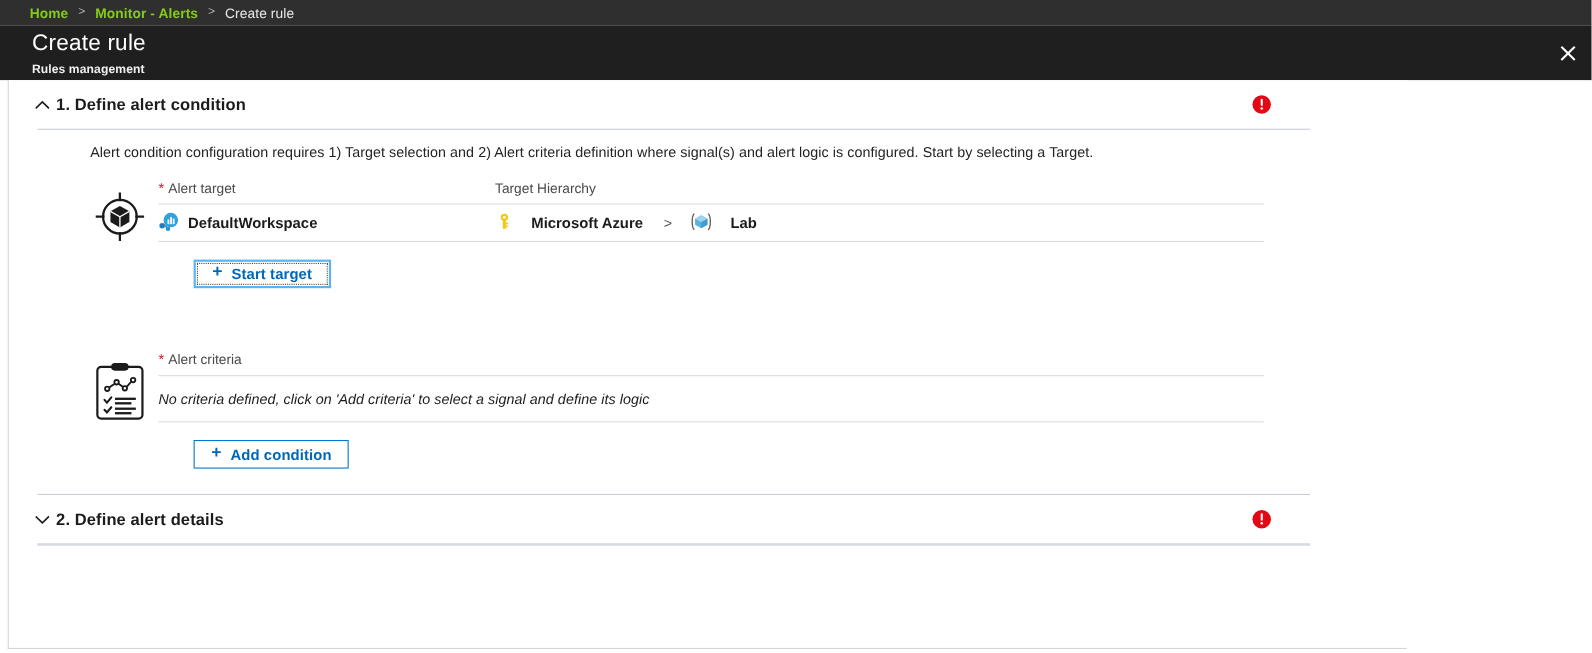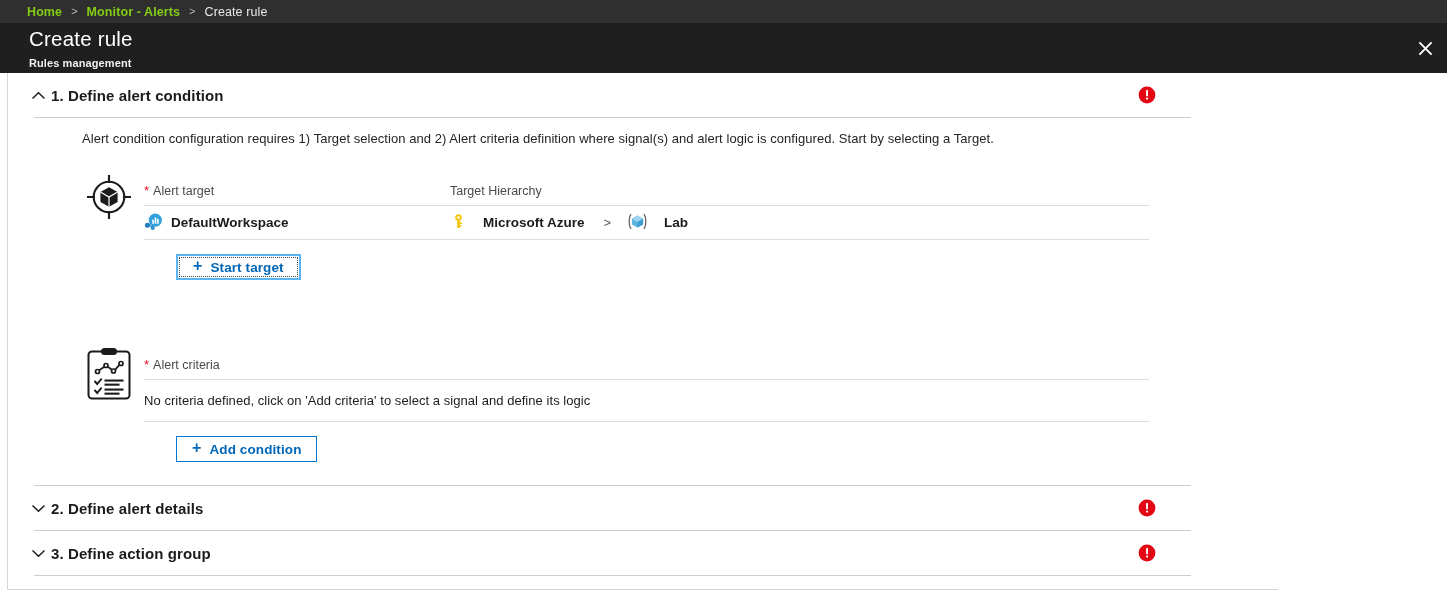--- a/index.html
+++ b/index.html
@@ -163,21 +163,20 @@
     justify-content: flex-start;
     padding-top: 8px;
   }
   .field-main { flex: 1; }
 
   .label-row {
     display: flex;
     font-size: 12.5px;
     color: #4a4a4a;
     padding-bottom: 7px;
-    margin-top: 20px;
   }
   .label-target { width: 306px; }
   .req-star {
     color: #e81123;
     font-size: 13px;
     margin-right: 4px;
     line-height: 1;
   }
   .hline {
     height: 1px;
@@ -243,20 +242,21 @@
     font-size: 16px;
     font-weight: 700;
     line-height: 1;
     position: relative;
     top: -1px;
   }
   .btn-row { padding-left: 151px; margin-top: 14px; }
 
   .criteria-empty {
     font-size: 13px;
+    font-style: italic;
     color: #1b1b1b;
     height: 41px;
     display: flex;
     align-items: center;
     letter-spacing: .05px;
     text-align: center;
   }
 
   .spacer-40 { height: 40px; }
 </style>
@@ -434,32 +434,17 @@
       <span class="err-badge">
         <svg width="18" height="18" viewBox="0 0 18 18">
           <circle cx="9" cy="9" r="8.4" fill="#e30613"></circle>
           <rect x="8.1" y="3.7" width="1.9" height="6.6" rx="0.9" fill="#ffffff"></rect>
           <circle cx="9.05" cy="12.6" r="1.15" fill="#ffffff"></circle>
         </svg>
       </span>
     </div>
 
     <div class="divider"></div>
-    <div class="section-head">
-      <span class="chevron">
-        <svg width="13" height="9" viewBox="0 0 13 9">
-          <path d="M1 2 L6.5 7.3 L12 2" stroke="#1b1b1b" stroke-width="1.5" fill="none" stroke-linecap="square"></path>
-        </svg>
-      </span>
-      <span class="section-title">3. Define action group</span>
-      <span class="err-badge">
-        <svg width="18" height="18" viewBox="0 0 18 18">
-          <circle cx="9" cy="9" r="8.4" fill="#e30613"></circle>
-          <rect x="8.1" y="3.7" width="1.9" height="6.6" rx="0.9" fill="#ffffff"></rect>
-          <circle cx="9.05" cy="12.6" r="1.15" fill="#ffffff"></circle>
-        </svg>
-      </span>
-    </div>
     <div class="divider"></div>
 
   </div>
 </div>
 </div>
 
 </body></html>

